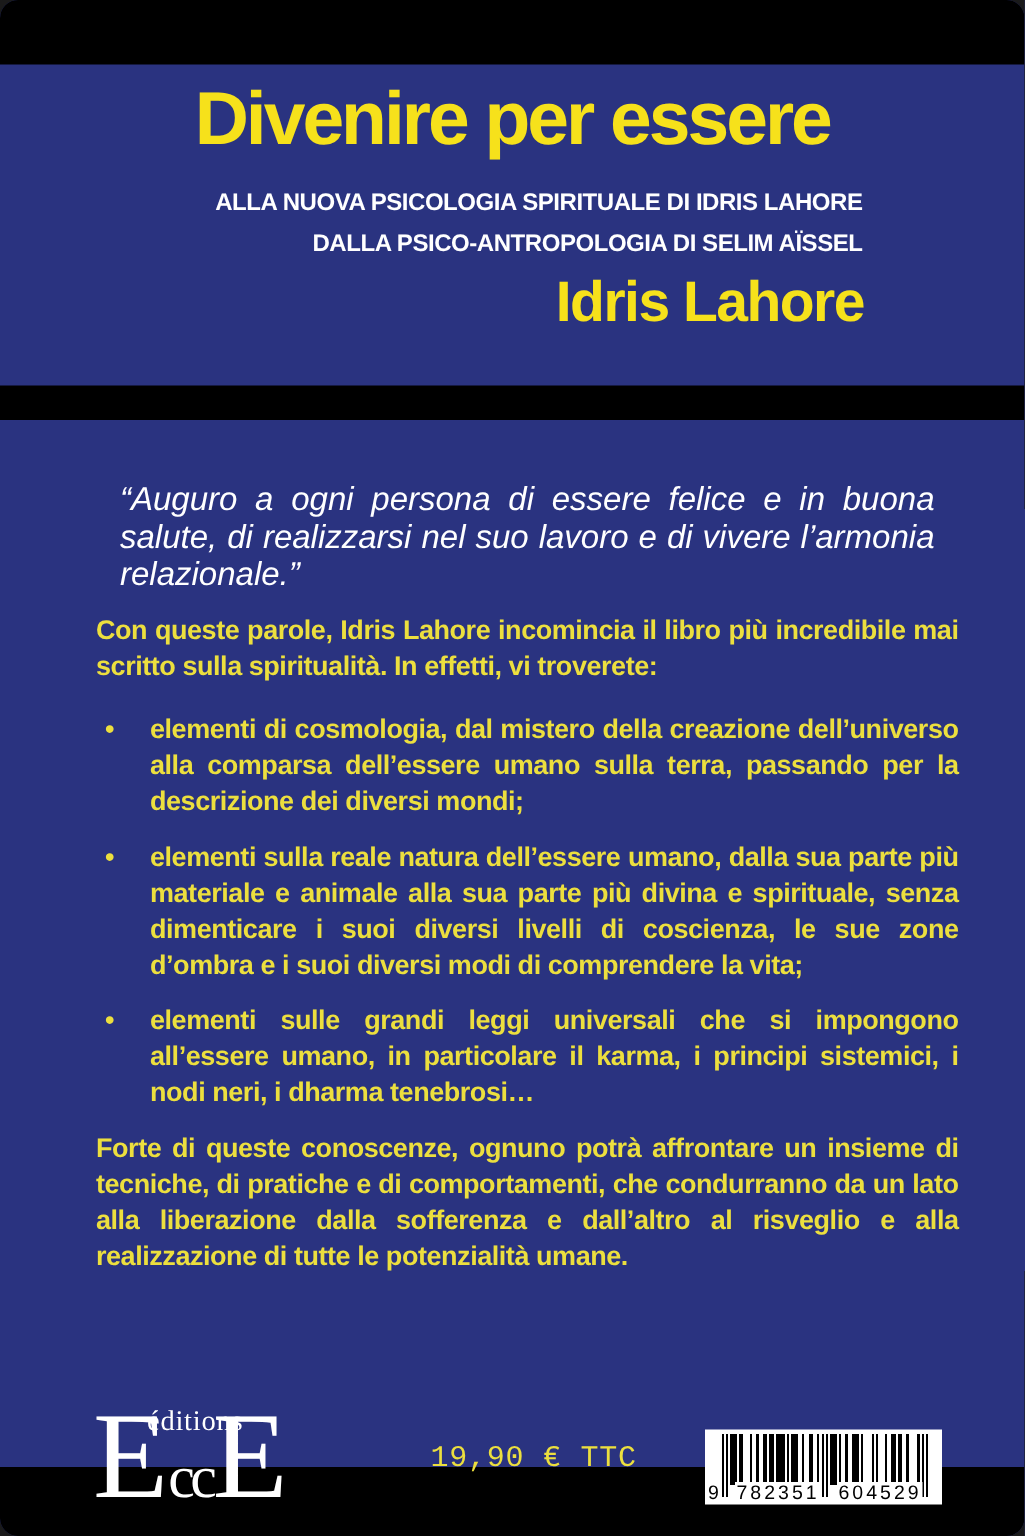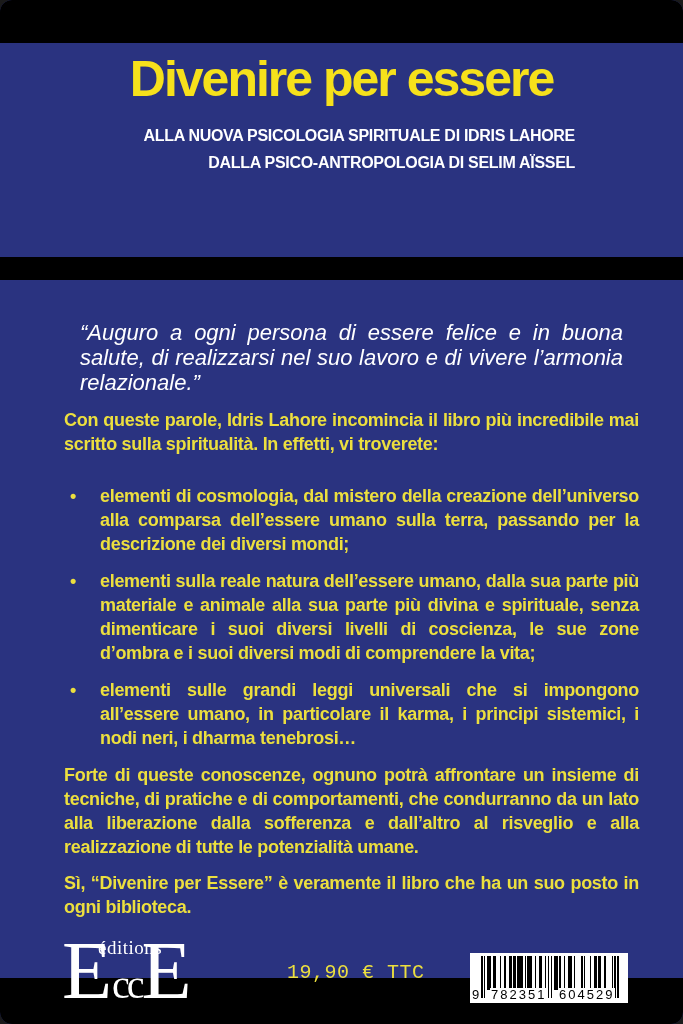--- a/index.html
+++ b/index.html
@@ -34,21 +34,21 @@
     position:absolute;top:280px;left:0;right:0;
     padding:40px 44px 0 64px;
     color:var(--yellow-body,#ecdf3e);
     font-size:18px;line-height:24px;font-weight:bold;letter-spacing:-0.3px;
   }
   .quote{
     color:var(--white,#fff);font-style:italic;font-weight:normal;
     font-size:22px;line-height:25px;letter-spacing:0;
     text-align:justify;margin:0 16px 13px;
   }
-  .intro{text-align:justify;margin:0 0 28px;}
+  .intro{text-align:justify;margin:0 0 18px;}
   .bullets{list-style:none;margin:0 0 0;padding:0;}
   .bullets li{display:flex;margin-bottom:13px;}
   .bullets .dot{flex:0 0 30px;padding-left:6px;}
   .bullets .btext{flex:1;text-align:justify;}
   .para1{text-align:justify;margin:2px 0 12px;}
   .para2{text-align:justify;margin:0;}
 
   
   .logo{
     position:absolute;left:62px;top:930px;z-index:3;
@@ -81,20 +81,21 @@
 <div class="page" style="--blue: #2a3380; --black: #000000; --yellow-title: #f6e11b; --yellow-body: #ecdf3e; --white: #ffffff;">
 
   <div class="band band-top"></div>
 
   <header class="header">
     <h1 class="title">Divenire per essere</h1>
     <div class="subtitles">
       <div>ALLA NUOVA PSICOLOGIA SPIRITUALE DI IDRIS LAHORE</div>
       <div>DALLA PSICO-ANTROPOLOGIA DI SELIM AÏSSEL</div>
     </div>
+    <div class="author">Idris Lahore</div>
   </header>
 
   <div class="band band-mid"></div>
 
   <main class="bodytext">
     <p class="quote">“Auguro a ogni persona di essere felice e in buona salute, di realizzarsi nel suo lavoro e di vivere l’armonia relazionale.”</p>
     <p class="intro">Con queste parole, Idris Lahore incomincia il libro più incredibile mai scritto sulla spiritualità. In effetti, vi troverete:</p>
     <ul class="bullets">
       <li>
         <span class="dot">•</span>
@@ -103,21 +104,20 @@
       <li>
         <span class="dot">•</span>
         <span class="btext">elementi sulla reale natura dell’essere umano, dalla sua parte più materiale e animale alla sua parte più divina e spirituale, senza dimenticare i suoi diversi livelli di coscienza, le sue zone d’ombra e i suoi diversi modi di comprendere la vita;</span>
       </li>
       <li>
         <span class="dot">•</span>
         <span class="btext">elementi sulle grandi leggi universali che si impongono all’essere umano, in particolare il karma, i principi sistemici, i nodi neri, i dharma tenebrosi…</span>
       </li>
     </ul>
     <p class="para1">Forte di queste conoscenze, ognuno potrà affrontare un insieme di tecniche, di pratiche e di comportamenti, che condurranno da un lato alla liberazione dalla sofferenza e dall’altro al risveglio e alla realizzazione di tutte le potenzialità umane.</p>
-    <p class="para2">Sì, “Divenire per Essere” è veramente il libro che ha un suo posto in ogni biblioteca.</p>
   </main>
 
   <footer>
     <div class="band band-bottom"></div>
 
     <div class="logo">
       <span class="e">E</span><span class="cc">cc</span><span class="e">E</span>
       <span class="ed">éditions</span>
     </div>
 

